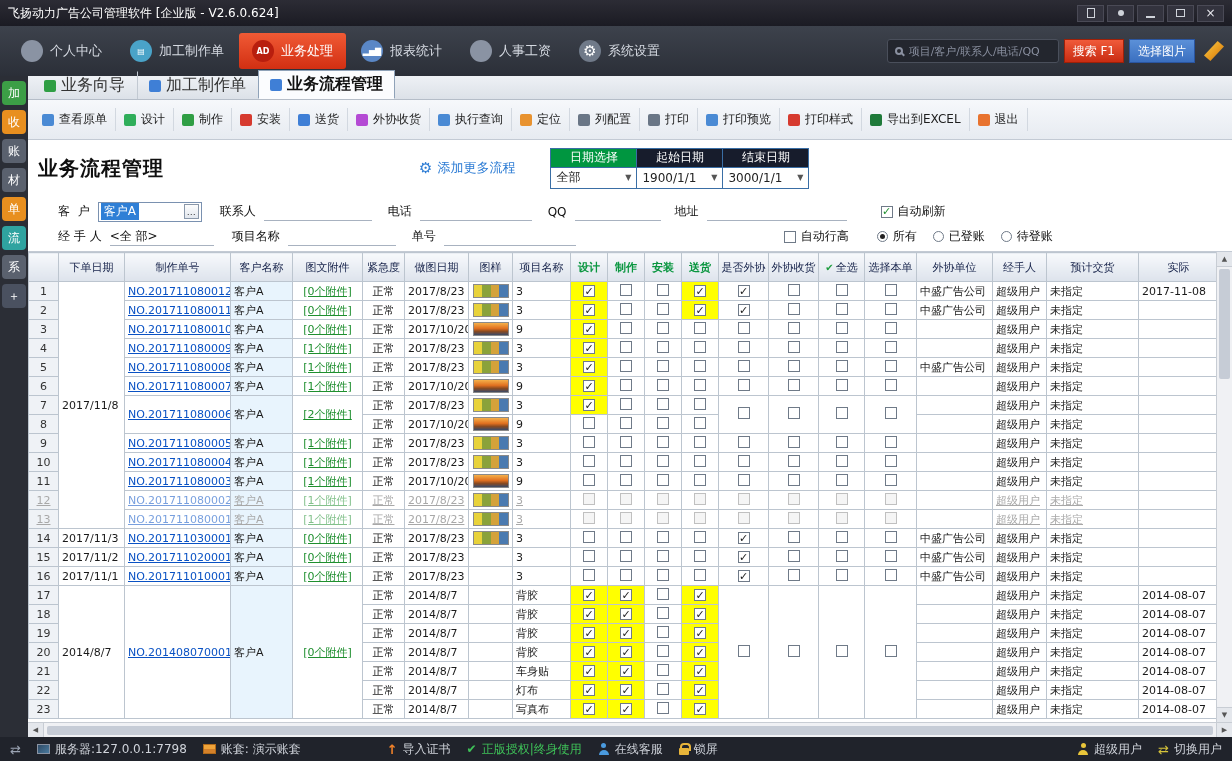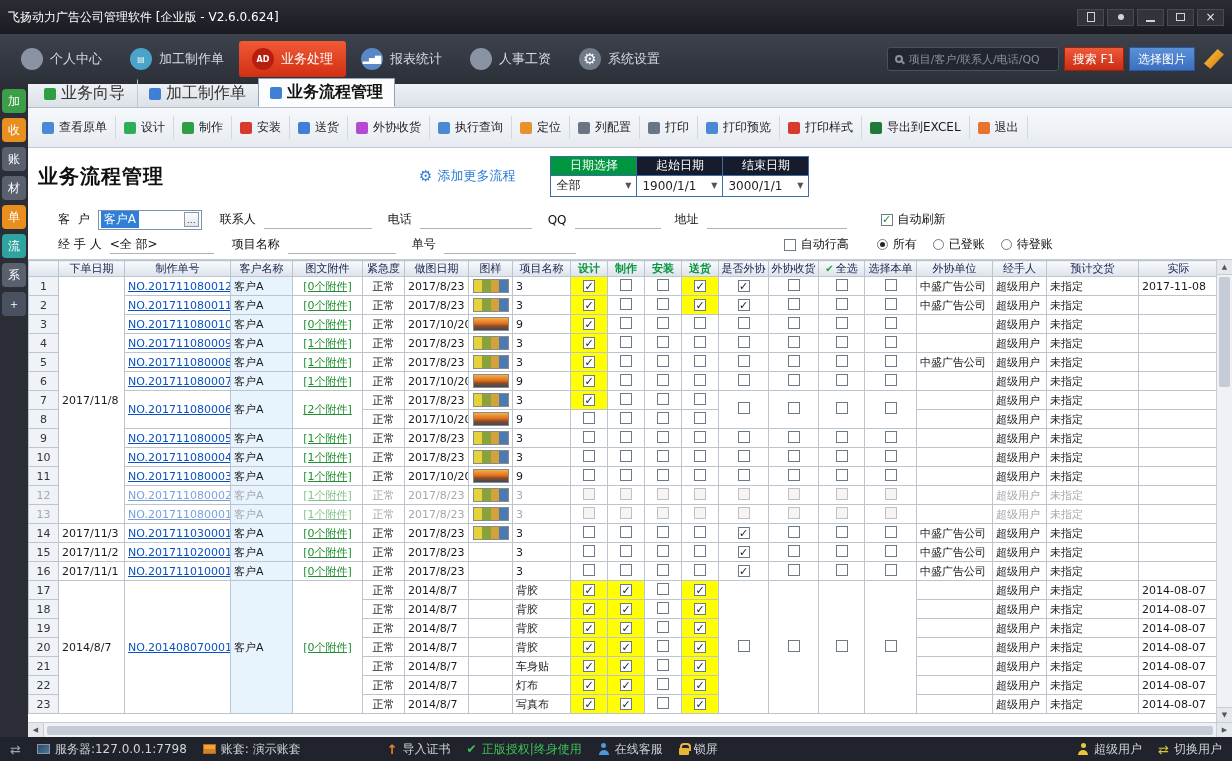--- a/index.html
+++ b/index.html
@@ -1,20 +1,20 @@
 <!DOCTYPE html>
 <html><head>
 <meta charset="utf-8">
 <style>
   * { margin:0; padding:0; box-sizing:border-box; font-family:"DejaVu Sans", sans-serif; }
   html,body { width:1232px; height:761px; overflow:hidden; background:#222; }
   .app { width:1232px; height:761px; display:flex; flex-direction:column; background:#fff; }
 
   
-  .titlebar { height:34px; background:linear-gradient(#2c2c35,#1b1b23); color:#fff; display:flex; align-items:center; padding:8px 8px; font-size:12px; flex:0 0 auto; }
+  .titlebar { height:26px; background:linear-gradient(#2c2c35,#1b1b23); color:#fff; display:flex; align-items:center; padding:8px 8px; font-size:12px; flex:0 0 auto; }
   .win-controls { margin-left:auto; display:flex; gap:3px; }
   .win-btn { width:27px; height:17px; display:flex; align-items:center; justify-content:center; background:#33333e; border:1px solid #4a4a56; cursor:default; }
   .ico-page { width:8px; height:10px; border:1px solid #cfd3da; }
   .ico-pin { width:6px; height:6px; border-radius:50%; background:#cfd3da; }
   .ico-min { width:9px; height:2px; background:#cfd3da; align-self:flex-end; margin-bottom:3px; }
   .ico-max { width:9px; height:8px; border:1px solid #cfd3da; }
   .ico-x { color:#e8e8ee; font-size:12px; line-height:1; }
 
   
   .nav { height:50px; background:linear-gradient(#3d424c,#2b2f38); display:flex; align-items:center; padding:0 8px; flex:0 0 auto; }
@@ -77,33 +77,33 @@
   .cb.green.on::after { color:#1f8f2f; }
   .cb.dis { border-color:#b8b8b8; background:#f3f3f3; }
   .radio { width:11px; height:11px; border:1px solid #6f7a88; border-radius:50%; background:#fff; position:relative; display:inline-block; flex:0 0 auto; }
   .radio.on::after { content:""; position:absolute; inset:2px; background:#222; border-radius:50%; }
   .radios { display:flex; align-items:center; gap:16px; margin-left:28px; }
 
   
   .gridwrap { flex:1; position:relative; overflow:hidden; background:#fff; min-height:0; }
   table { border-collapse:collapse; table-layout:fixed; width:1190px; }
   th, td { border:1px solid #bcc5cf; font-size:11px; overflow:hidden; white-space:nowrap; }
-  thead th { background:linear-gradient(#f7f9fc,#dde3ec); height:16px; font-weight:normal; color:#16224a; padding:0 1px;margin-left:8px; }
+  thead th { background:linear-gradient(#f7f9fc,#dde3ec); height:29px; font-weight:normal; color:#16224a; padding:0 1px;margin-left:8px; }
   thead th.green { color:#0a9640; font-weight:bold; }
   .hdr-check { color:#1f9e3f; margin-right:2px; font-size:10px; }
   td { height:19px; padding:0 3px; color:#1a1a1a; vertical-align:middle; }
   td.n { background:#eff2f6; text-align:center; color:#333; padding:0; }
   td.cust { background:#e8f4fd; }
   td.center { text-align:center; }
   .linktext { color:#0a52c4; text-decoration:underline; }
   .attlink { color:#1f8f2f; text-decoration:underline; }
   td.attc { text-align:center;margin-left:25px; }
   td.chk { text-align:center; padding:0; }
   td.chk.yellow { background:#ffff00; }
-  tr.gray td { color:#a8a8a8; }
+  tr.gray td { color:#a8a8a8;text-decoration:underline; }
   tr.gray .linktext, tr.gray .attlink { opacity:.55; }
   tr.gray .cb { border-color:#c0c0c0; background:#f5f5f5; }
   .thumb { width:36px; height:14px; margin:1px auto; border:1px solid #8a8a8a; }
   .thumb.pix { background:linear-gradient(90deg,#e8d23a 0 25%,#8aa23a 25% 50%,#d4a23a 50% 75%,#4a7ab0 75%); }
   .thumb.sun { background:linear-gradient(180deg,#f5b04a 0%,#e07020 45%,#8a4a20 70%,#3a4a68 100%); }
 
   .vscroll { position:absolute; top:0; right:0; bottom:0; width:16px; background:#f0f1f4; border-left:1px solid #c8cdd4; display:flex; flex-direction:column; }
   .vs-btn { height:15px; display:flex; align-items:center; justify-content:center; font-size:7px; color:#555; background:#e4e7ec; border-bottom:1px solid #c8cdd4; }
   .vs-btn.bottom { margin-top:auto; border-top:1px solid #c8cdd4; border-bottom:none; }
   .vs-thumb { margin:2px 2px; height:110px; background:#c6ccd6; border-radius:2px; }

